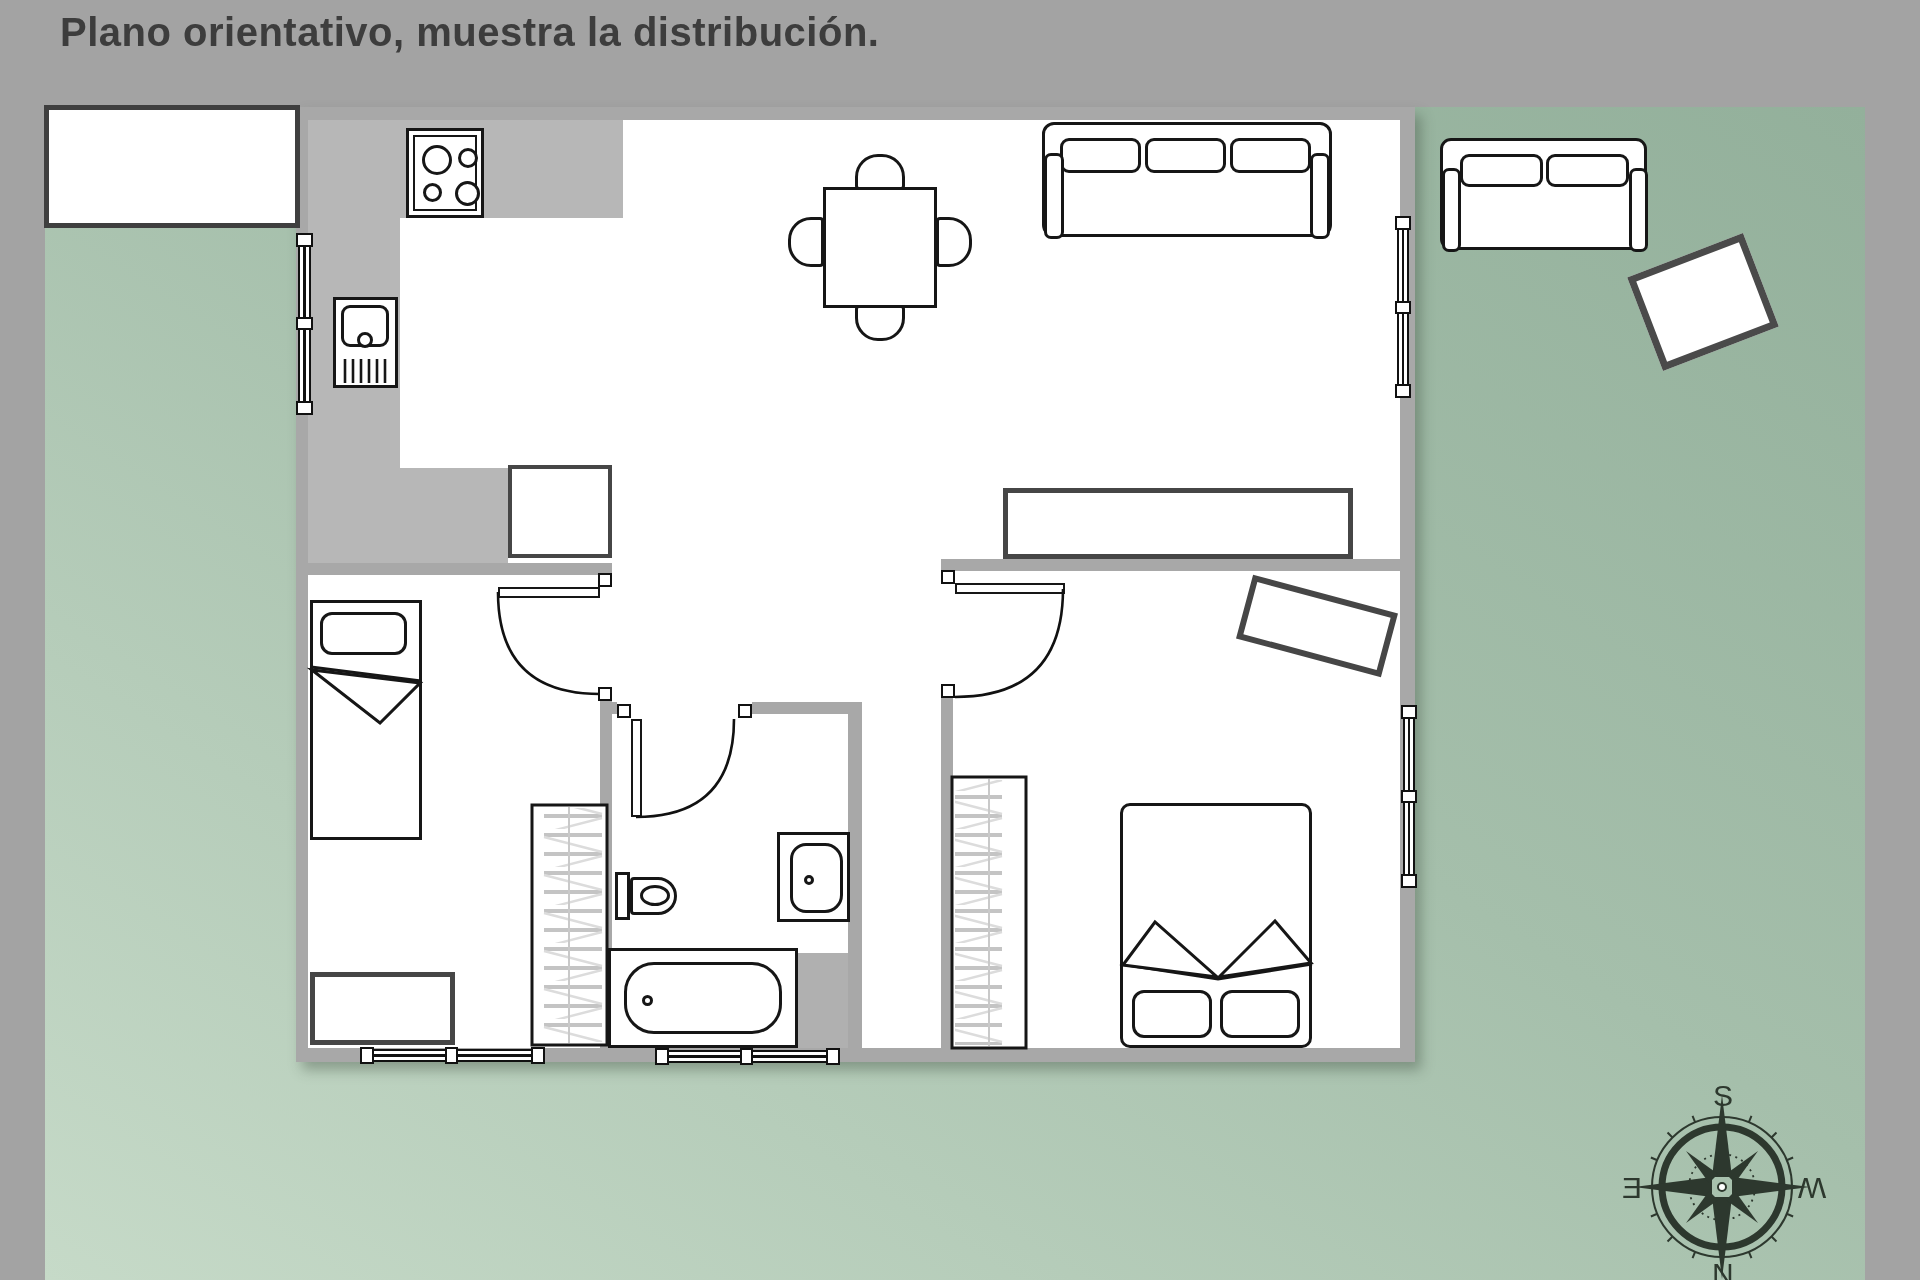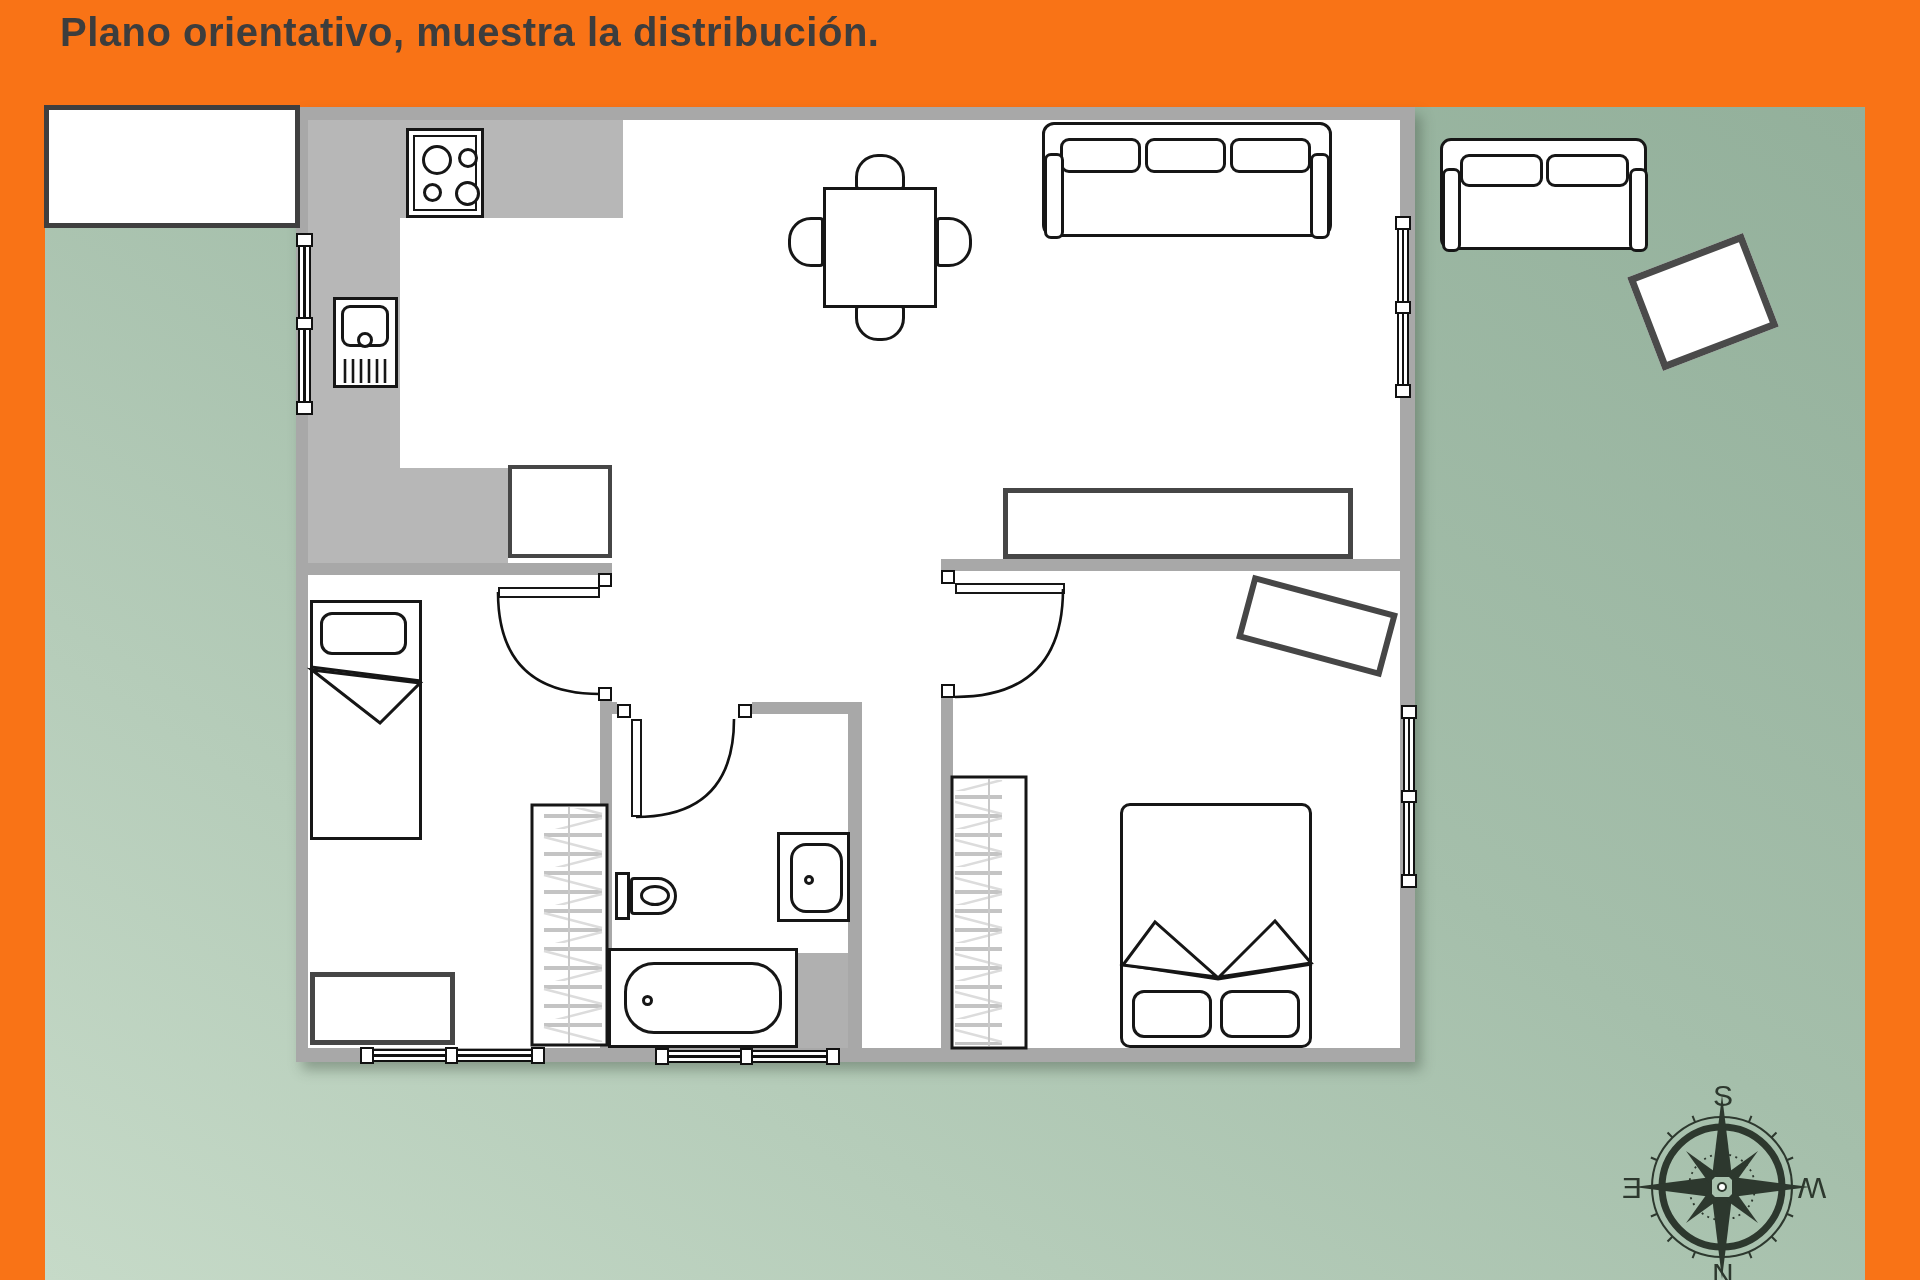--- a/index.html
+++ b/index.html
@@ -1,16 +1,16 @@
 <!DOCTYPE html>
 <html><head>
 <meta charset="utf-8">
 <style>
   html,body{margin:0;padding:0;background:#fff;}
-  #canvas{position:relative;width:1920px;height:1280px;background:#f97316;overflow:hidden;
+  #canvas{position:relative;width:1920px;height:1280px;background:#a3a3a3;overflow:hidden;
           font-family:"Liberation Sans", sans-serif;}
   .abs{position:absolute;}
   #title{position:absolute;left:60px;top:10px;font-size:40px;font-weight:bold;color:#3d3d3d;letter-spacing:.5px;}
   
   #terrace{position:absolute;left:45px;top:107px;width:1820px;height:1173px;
            background:linear-gradient(to bottom left,#93b09b 0%,#a5bfab 45%,#c6dac8 100%);}
   
   #house{position:absolute;left:296px;top:107px;width:1119px;height:955px;background:#fff;
          box-shadow:6px 8px 12px rgba(45,60,45,.35);}
   .wall{position:absolute;background:#a8a8a8;}

